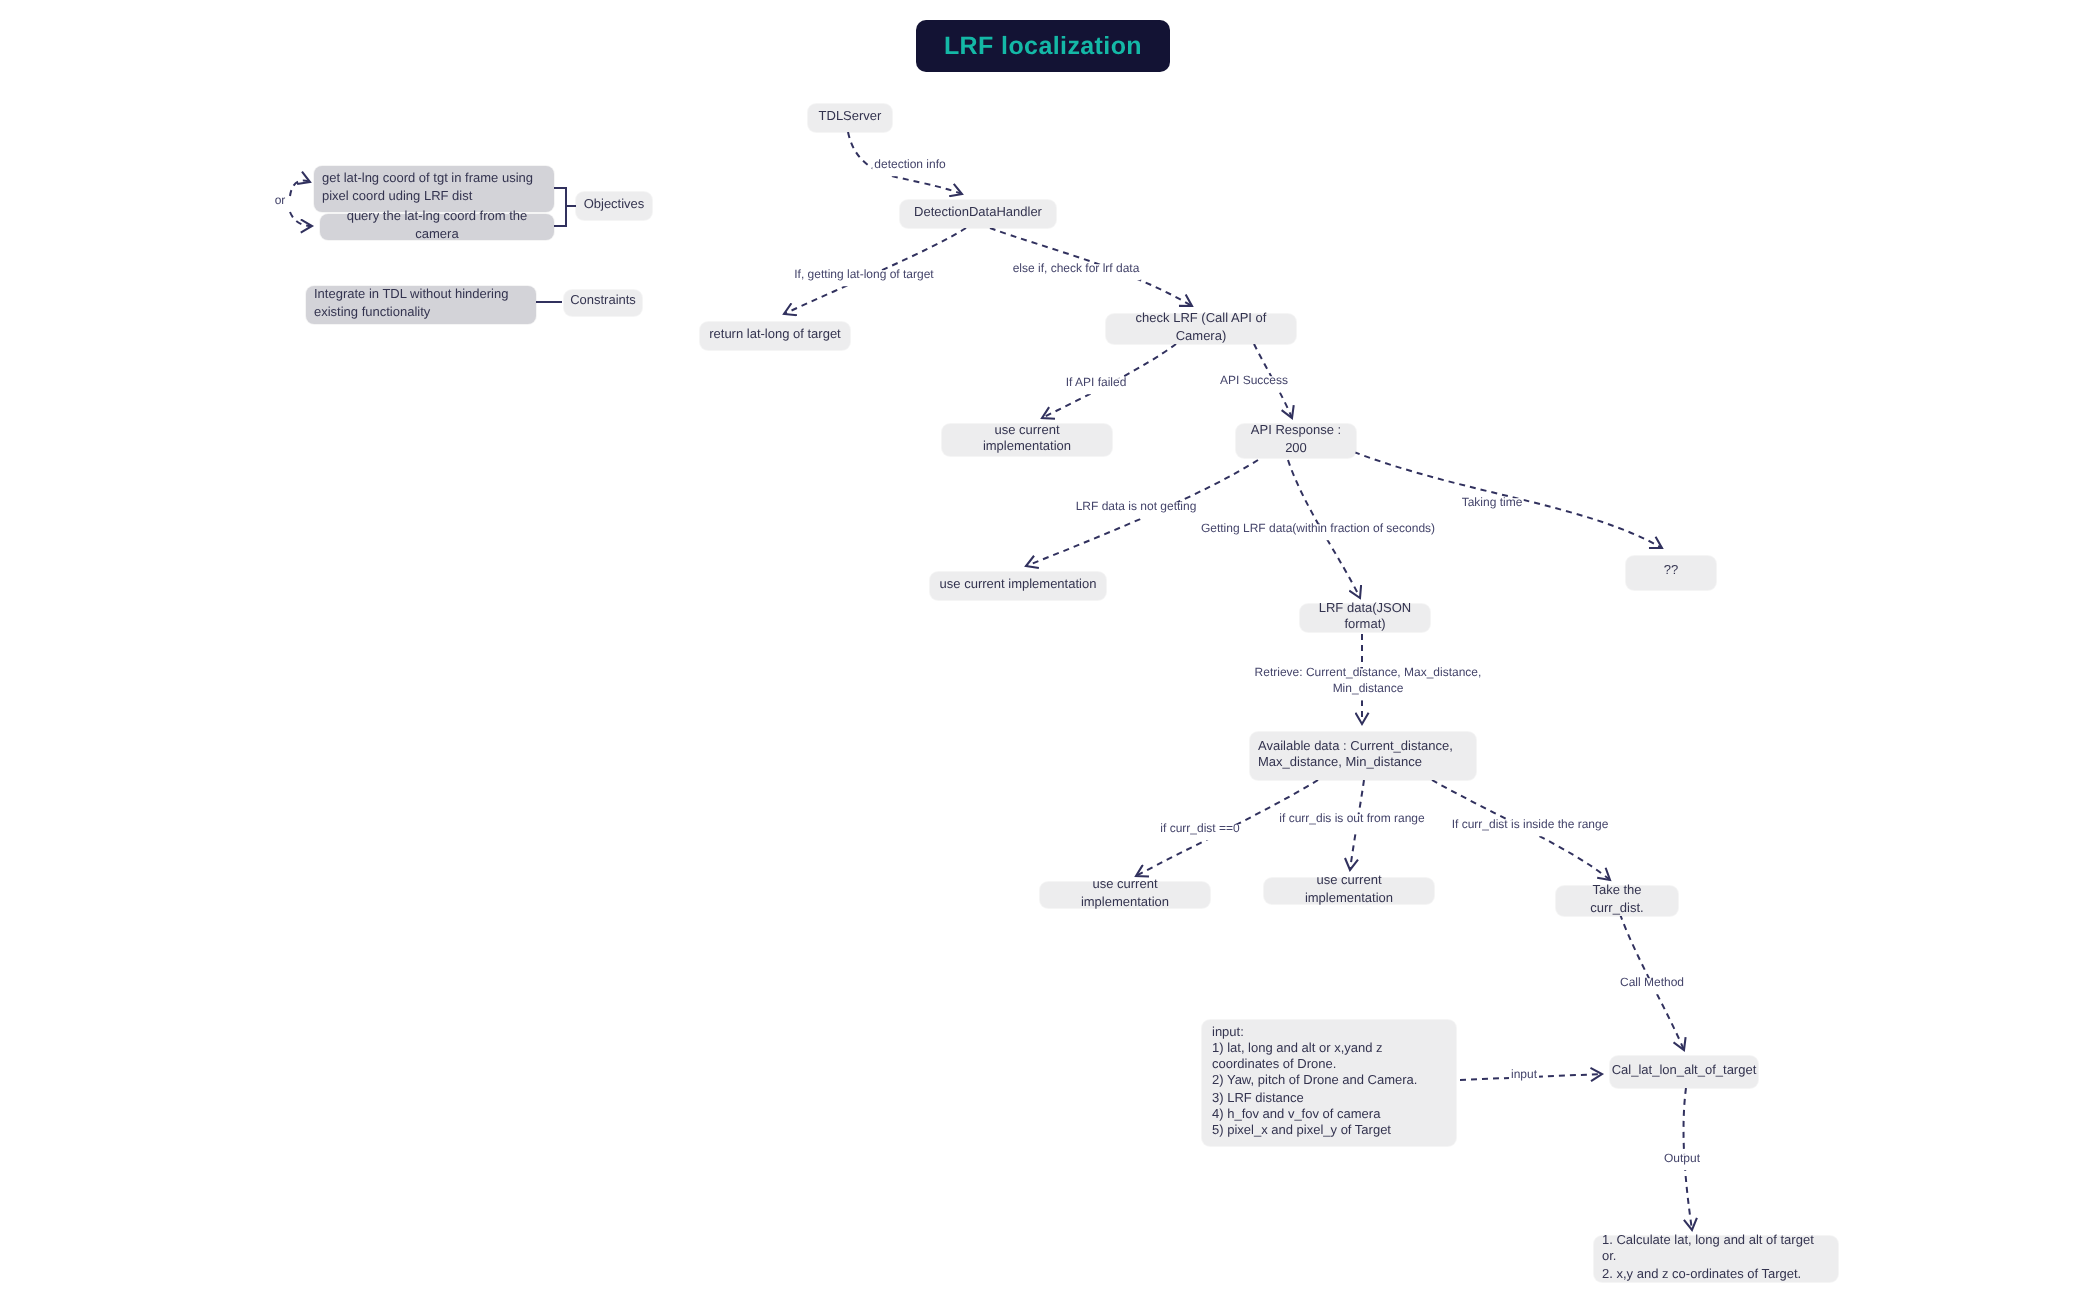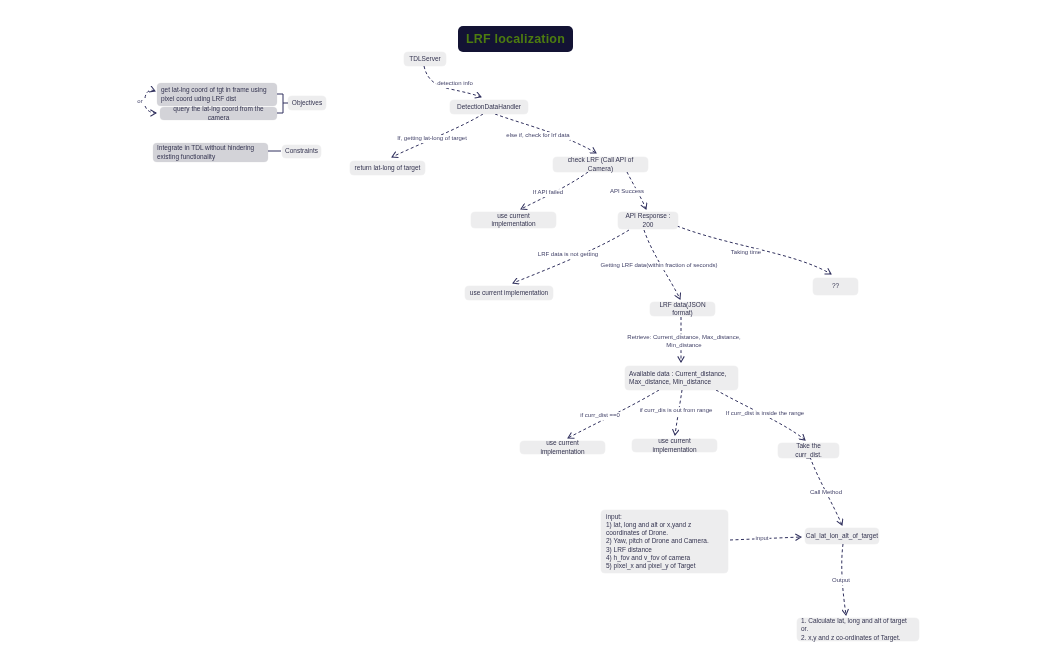--- a/index.html
+++ b/index.html
@@ -2,24 +2,24 @@
 <html><head>
 <meta charset="utf-8">
 <style>
   html,body{margin:0;padding:0;background:#fff;}
   #canvas{
     position:relative;width:1050px;height:651px;background:#ffffff;
     font-family:"Liberation Sans", sans-serif;overflow:hidden;
   }
   #edges{position:absolute;left:0;top:0;pointer-events:none;}
   .title{
-    position:absolute;left:458px;top:10px;width:115px;height:26px;
-    background:#131334;color:#4d7c0f;border-radius:5px;
+    position:absolute;left:458px;top:10px;width:127px;height:26px;
+    background:#131334;color:#14b8a6;border-radius:5px;
     display:flex;align-items:center;justify-content:center;
-    font-size:12.5px;font-weight:bold;letter-spacing:.2px;margin-top:16px;
+    font-size:12.5px;font-weight:bold;letter-spacing:.2px;
   }
   .node{
     position:absolute;box-sizing:border-box;background:#ededee;
     border-radius:4px;color:#33334f;font-size:6.5px;line-height:1.25;
     display:flex;align-items:center;justify-content:center;text-align:center;
     padding:2px 4px;box-shadow:0 0 0 .5px rgba(0,0,0,0.04);
   }
   .node.dark{background:#d3d3d8;}
   .node.left{justify-content:flex-start;text-align:left;}
   .multiline{white-space:pre-line;}

